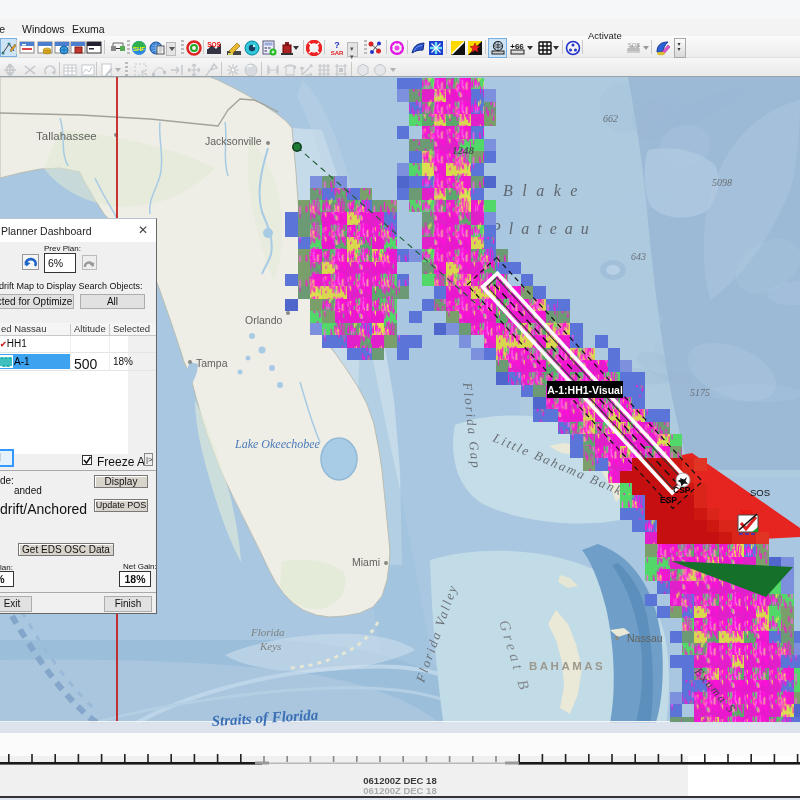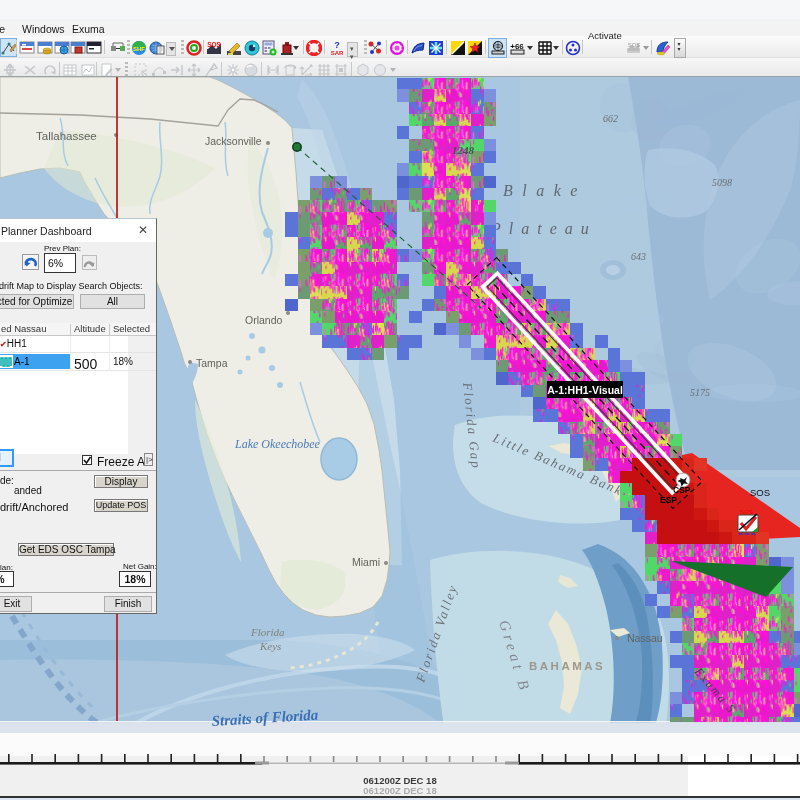--- a/index.html
+++ b/index.html
@@ -1668,23 +1668,23 @@
  <svg style="position:absolute;left:83px;top:237px" width="9" height="9">
         <path d="M1,4 l2.5,3 4,-6" stroke="#111" fill="none" stroke-width="1.5"></path>
       </svg>
  <div style="position:absolute;left:97px;top:236px;font-size:12px;color:#111;white-space:nowrap">Freeze All</div>
  <div style="position:absolute;left:144px;top:234px;width:9px;height:13px;border:1px solid #888;background:#eee"></div>
  <div style="position:absolute;left:146px;top:236px;font-size:8px;color:#333">|&gt;</div>
  <div style="position:absolute;left:0px;top:251px;width:157px;height:1px;background:#aaa"></div>
  <div style="position:absolute;left:0;top:256px;font-size:10px;color:#111;white-space:nowrap">de:</div>
  <div style="position:absolute;left:14px;top:266px;font-size:10px;color:#111;white-space:nowrap">anded</div>
  <div style="position:absolute;left:94px;top:256px;width:54px;height:13px;background:#d8d4cc;border:1px solid #777;box-shadow:inset 1px 1px 0 #fff;font-size:10px;color:#111;text-align:center;line-height:11px;white-space:nowrap">Display</div>
- <div style="position:absolute;left:0;top:282px;font-size:11px;color:#111;white-space:nowrap">drift/Anchored</div>
+ <div style="position:absolute;left:0;top:282px;font-size:14px;color:#111;white-space:nowrap">drift/Anchored</div>
  <div style="position:absolute;left:94px;top:280px;width:54px;height:13px;background:#d8d4cc;border:1px solid #777;box-shadow:inset 1px 1px 0 #fff;font-size:9px;color:#111;text-align:center;line-height:11px;white-space:nowrap">Update POS</div>
- <div style="position:absolute;left:18px;top:324px;width:96px;height:13px;background:#d8d4cc;border:1px solid #777;box-shadow:inset 1px 1px 0 #fff;font-size:10px;color:#111;text-align:center;line-height:11px;white-space:nowrap">Get EDS OSC Tampa</div>
+ <div style="position:absolute;left:18px;top:324px;width:96px;height:13px;background:#d8d4cc;border:1px solid #777;box-shadow:inset 1px 1px 0 #fff;font-size:10px;color:#111;text-align:center;line-height:11px;white-space:nowrap">Get EDS OSC Data</div>
  <div style="position:absolute;left:0;top:344px;font-size:8px;color:#111">lan:</div>
  <div style="position:absolute;left:123px;top:343px;font-size:8px;color:#111;white-space:nowrap">Net Gain:</div>
  <div style="position:absolute;left:-20px;top:352px;width:34px;height:16px;background:#fff;border:1.5px solid #333;font-size:10.5px;font-weight:bold;color:#111;text-align:center;line-height:14px">7%</div>
  <div style="position:absolute;left:119px;top:352px;width:32px;height:16px;background:#fff;border:1.5px solid #333;font-size:10.5px;font-weight:bold;color:#111;text-align:center;line-height:14px">18%</div>
  <div style="position:absolute;left:0px;top:373px;width:157px;height:1px;background:#aaa"></div>
  <div style="position:absolute;left:-8px;top:377px;width:40px;height:16px;background:#e1e1e1;border:1px solid #adadad;font-size:10px;color:#111;text-align:center;line-height:14px">Exit</div>
  <div style="position:absolute;left:104px;top:377px;width:48px;height:16px;background:#e1e1e1;border:1px solid #adadad;font-size:10px;color:#111;text-align:center;line-height:14px">Finish</div>
 </div>
 
 <div style="position:absolute;left:0;top:733px;width:688px;height:67px;background:#f0f0f0">

